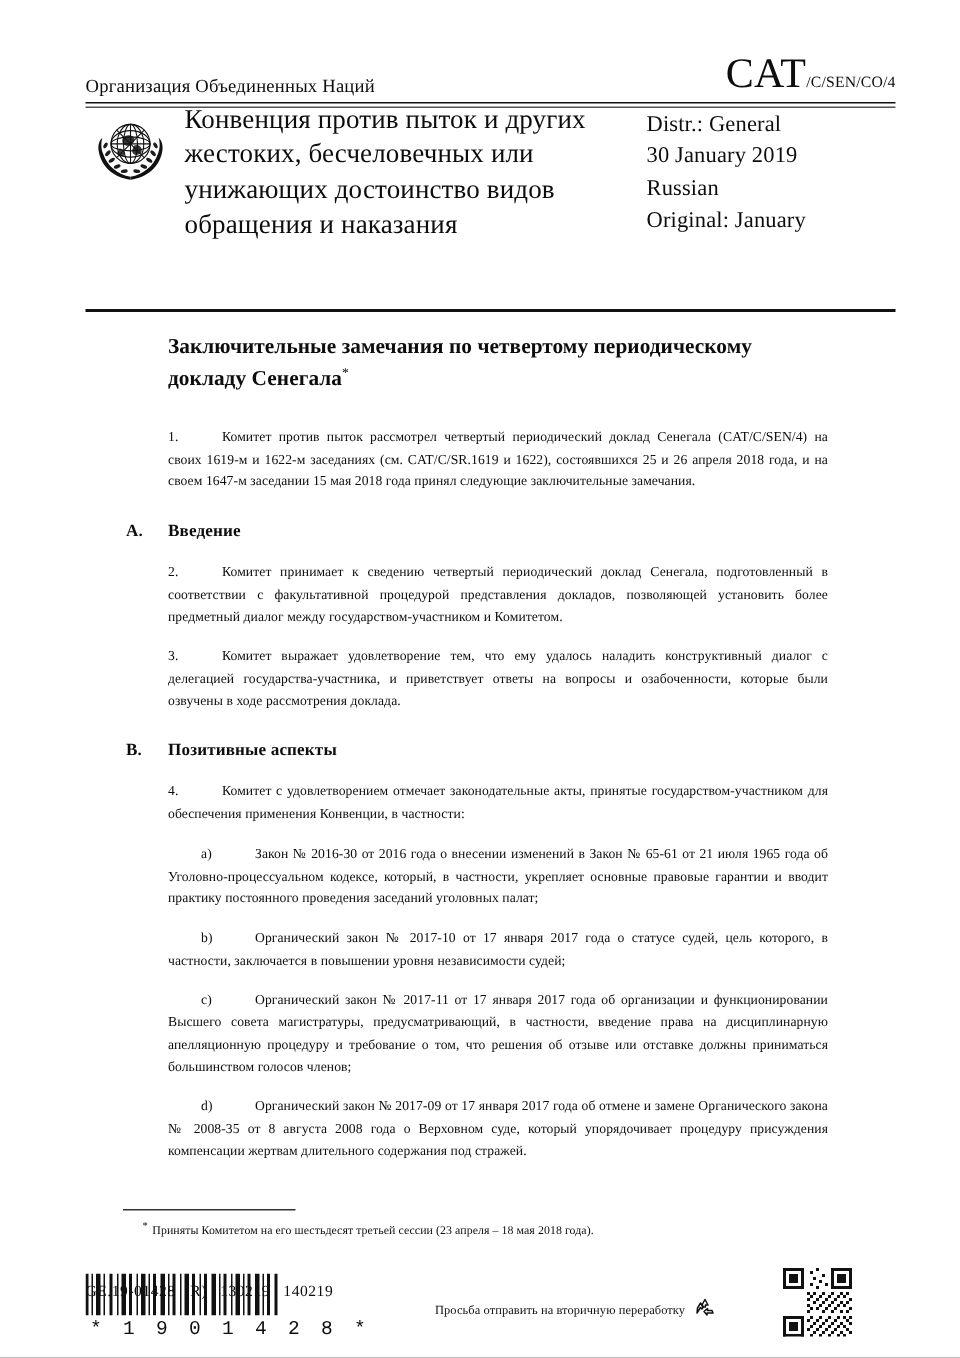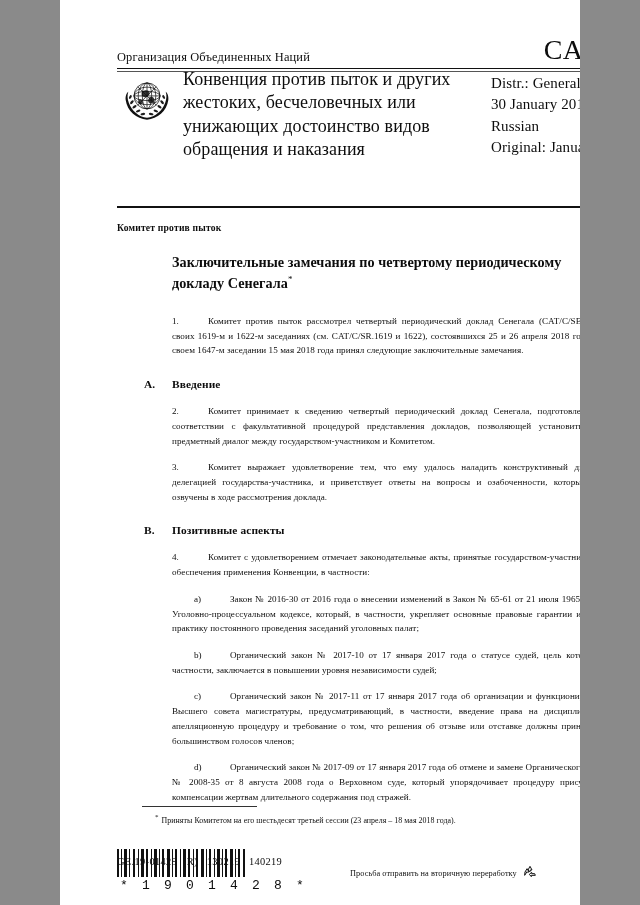--- a/index.html
+++ b/index.html
@@ -2,21 +2,21 @@
 <html><head>
 <meta charset="utf-8">
 <style>
   html, body {
     margin: 0;
     padding: 0;
     background: #8a8a8a;
   }
   .page {
     position: relative;
-    width: 520px;
+    width: 640px;
     height: 905px;
     background: #ffffff;
     margin: 0 auto;
     overflow: hidden;
     font-family: "Liberation Serif", "DejaVu Serif", serif;
     color: #0d0d0d;
   }
 
   
   .masthead {
@@ -293,21 +293,20 @@
       <div>30 January 2019</div>
       <div>Russian</div>
       <div>Original: January</div>
     </div>
   </div>
 
   <div class="rule-thick"></div>
 
   <div class="body-area">
 
-    <div class="committee">Комитет против пыток</div>
 
     <div class="doc-title">
       <span>Заключительные замечания по четвертому периодическому докладу Сенегала</span><span class="star">*</span>
     </div>
 
     <div class="gap-para"></div>
     <div class="gap-small"></div>
 
     <p class="para">
       <span class="num">1.</span><span>Комитет против пыток рассмотрел четвертый периодический доклад Сенегала (CAT/C/SEN/4) на своих 1619-м и 1622-м заседаниях (см. CAT/C/SR.1619 и 1622), состоявшихся 25 и 26 апреля 2018 года, и на своем 1647-м заседании 15 мая 2018 года принял следующие заключительные замечания.</span>

